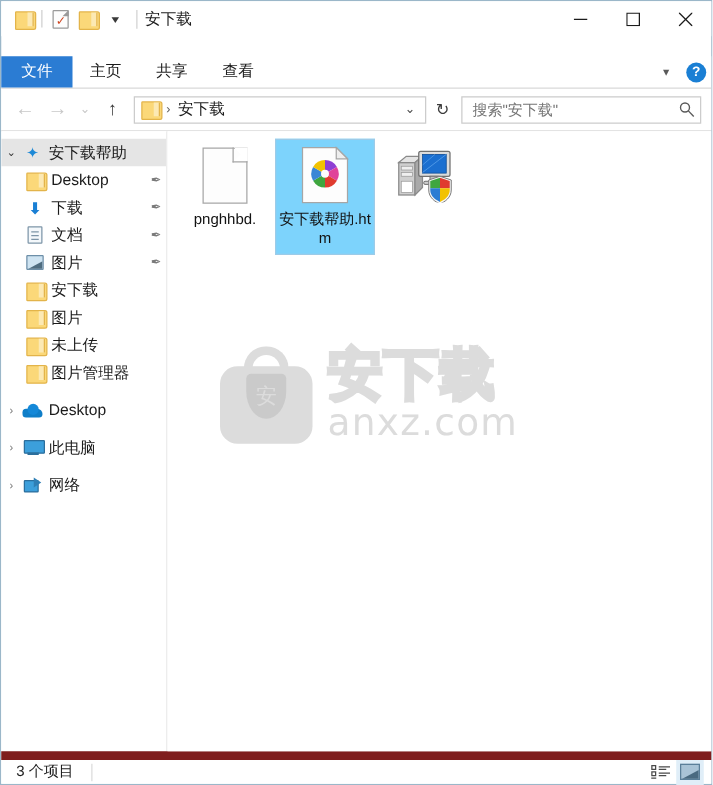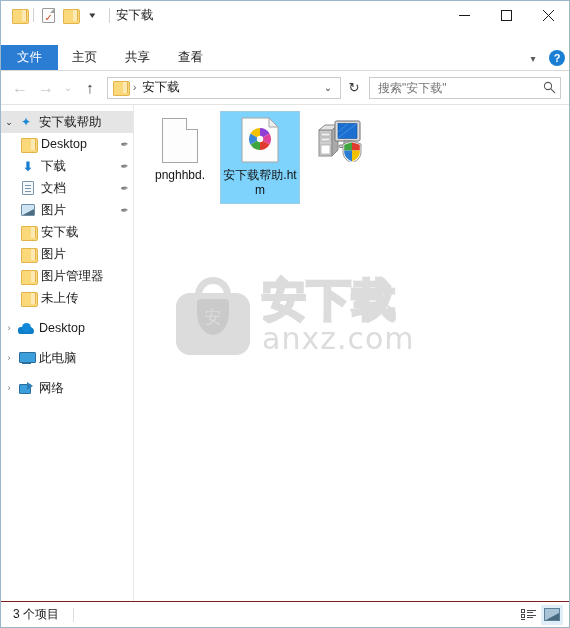--- a/index.html
+++ b/index.html
@@ -375,21 +375,21 @@
   .wm-url {
     font-size: 30px; line-height: 30px;
     color: #dcdcdc; letter-spacing: 1px;
     margin-top: 2px;
     font-family: "DejaVu Sans", sans-serif;
   }
 
   
   .statusbar {
     height: 26px; flex: 0 0 26px;
-    border-top: 1px solid #7f1d1d;
+    border-top: 7px solid #7f1d1d;
     display: flex; align-items: center;
     background: #ffffff;
     padding: 0 6px 0 12px;
     font-size: 12px; color: #1b1b1b;
   }
   .status-sep {
     width: 1px; height: 14px; background: #dcdcdc; margin-left: 14px;
   }
   .status-right { margin-left: auto; display: flex; align-items: center; gap: 2px; }
   .viewbtn {
@@ -571,28 +571,28 @@
         <span class="nav-ico">
             <span class="folder-ico"></span>
           </span>
         <span class="nav-label">图片</span>
       </div>
 
       <div class="nav-row indent-1">
         <span class="nav-ico">
             <span class="folder-ico"></span>
           </span>
+        <span class="nav-label">未上传</span>
+      </div>
+
+      <div class="nav-row indent-1">
+        <span class="nav-ico">
+            <span class="folder-ico"></span>
+          </span>
         <span class="nav-label">图片管理器</span>
-      </div>
-
-      <div class="nav-row indent-1">
-        <span class="nav-ico">
-            <span class="folder-ico"></span>
-          </span>
-        <span class="nav-label">未上传</span>
       </div>
 
       <div style="height:8px"></div>
 
       <div class="nav-row">
         <span class="chev">›</span>
         <span class="nav-ico">
             <span class="cloud"></span>
           </span>
         <span class="nav-label">Desktop</span>

